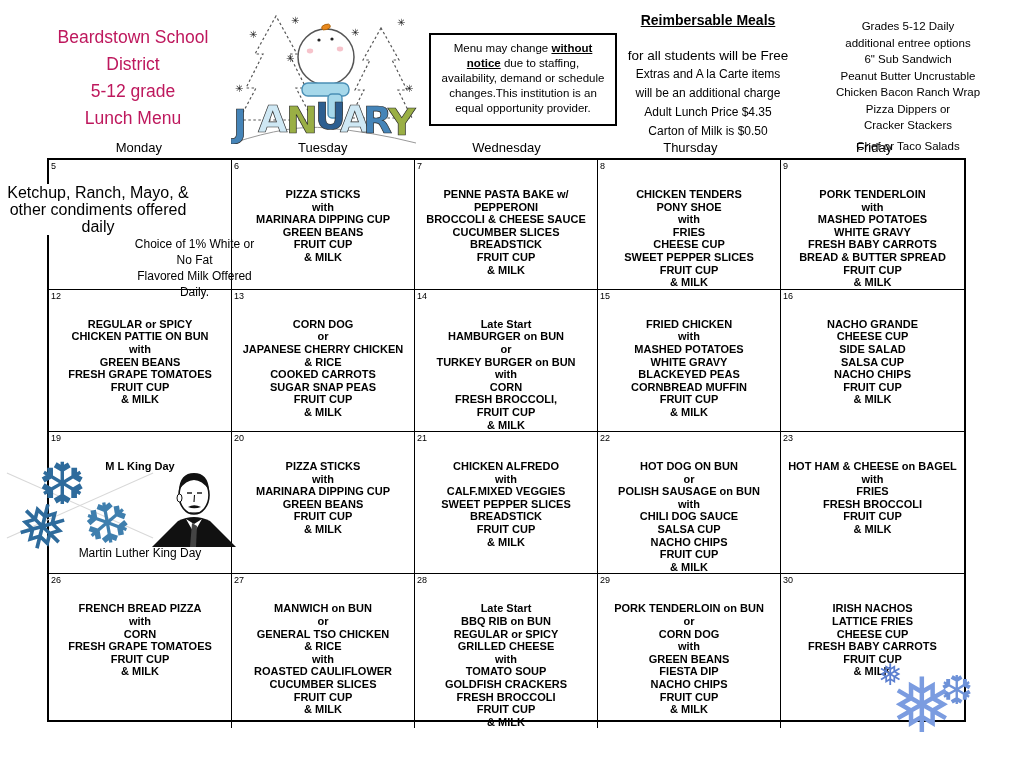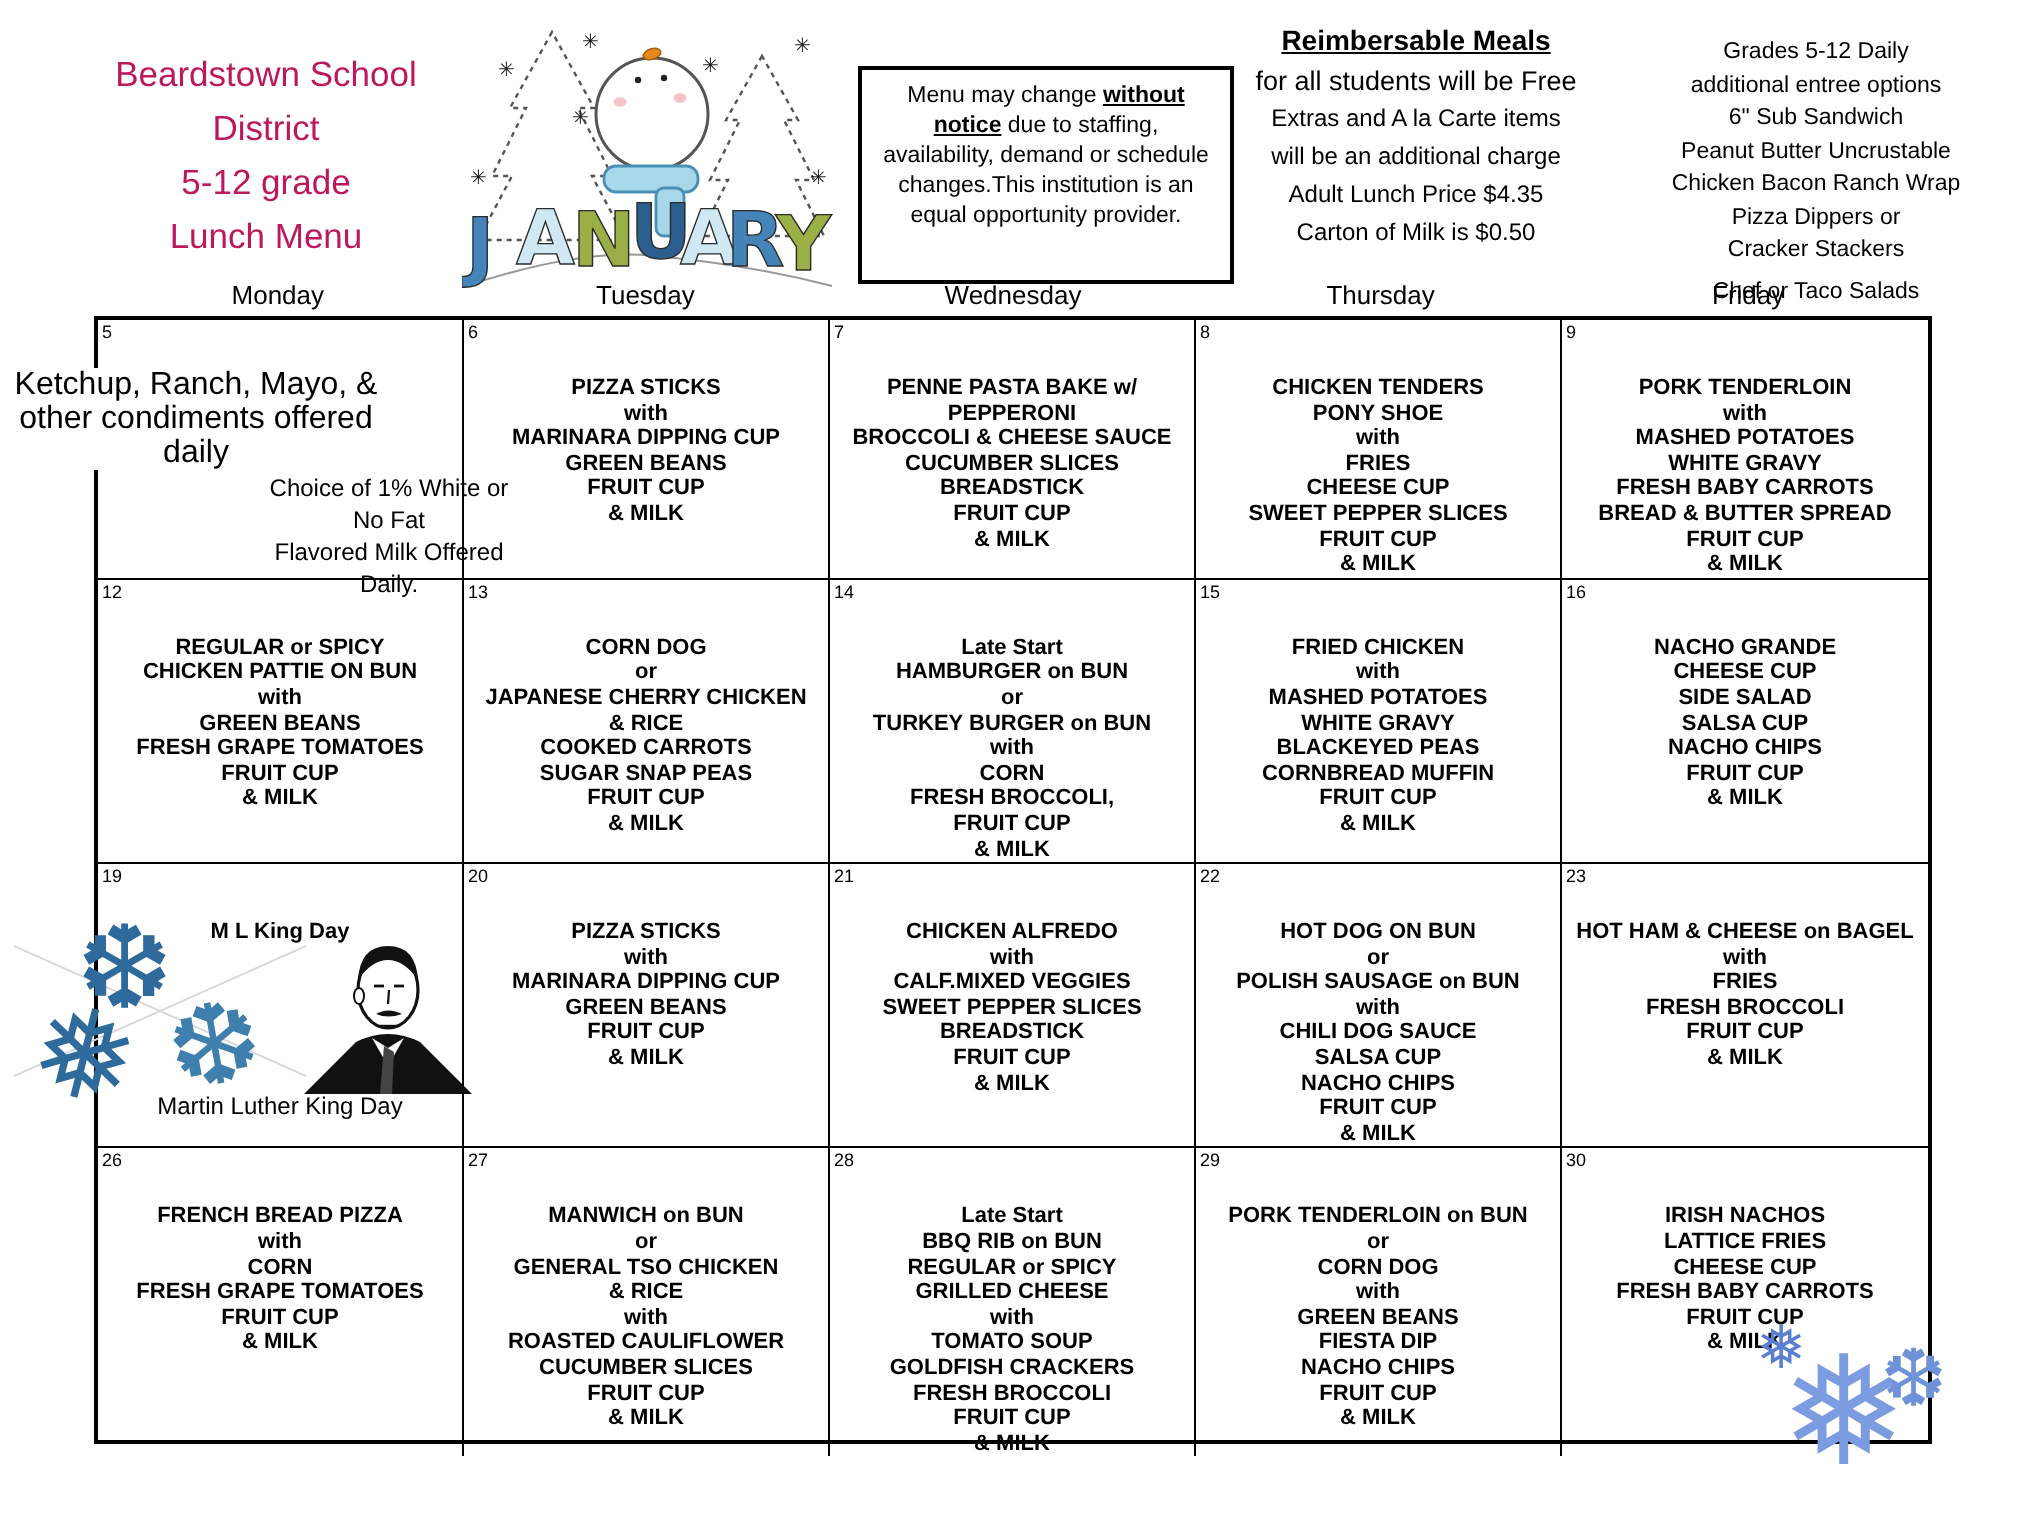--- a/index.html
+++ b/index.html
@@ -4,24 +4,24 @@
 <style>
   html,body{margin:0;padding:0;background:#fff;}
   .page{position:relative;width:1016px;height:769px;background:#fff;overflow:hidden;
         font-family:"Liberation Sans",sans-serif;color:#000;}
   .ln{white-space:nowrap;}
   
   .title{position:absolute;left:28px;top:24px;width:210px;text-align:center;
          color:#be185d;font-size:17.5px;line-height:27px;}
   .jan-art{position:absolute;left:231px;top:4px;width:187px;height:140px;}
   .notice{position:absolute;left:429px;top:33px;width:180px;border:2px solid #000;
-          padding:6px 2px 24px 2px;text-align:center;font-size:11.5px;line-height:15px;}
+          padding:6px 2px 8px 2px;text-align:center;font-size:11.5px;line-height:15px;}
   .notice .u{font-weight:bold;text-decoration:underline;}
   .reimb{position:absolute;left:611px;top:12px;width:194px;text-align:center;}
-  .reimb-head{font-size:14px;font-weight:bold;text-decoration:underline;margin-bottom:3px;}
+  .reimb-head{font-size:14px;font-weight:bold;text-decoration:underline;margin-bottom:18px;}
   .reimb .ln{font-size:12px;line-height:19px;}
   .reimb .ln:first-child{font-size:13.5px;}
   .daily{position:absolute;left:802px;top:18px;width:212px;text-align:center;
          font-size:11.5px;line-height:16.5px;}
   .daily .ln:last-child{margin-top:4px;}
   
   .weekdays{position:absolute;left:47px;top:140px;width:919px;display:flex;}
   .weekdays .ln{flex:1;text-align:center;font-size:13px;}
   
   .grid{position:absolute;left:47px;top:158px;width:919px;height:564px;

